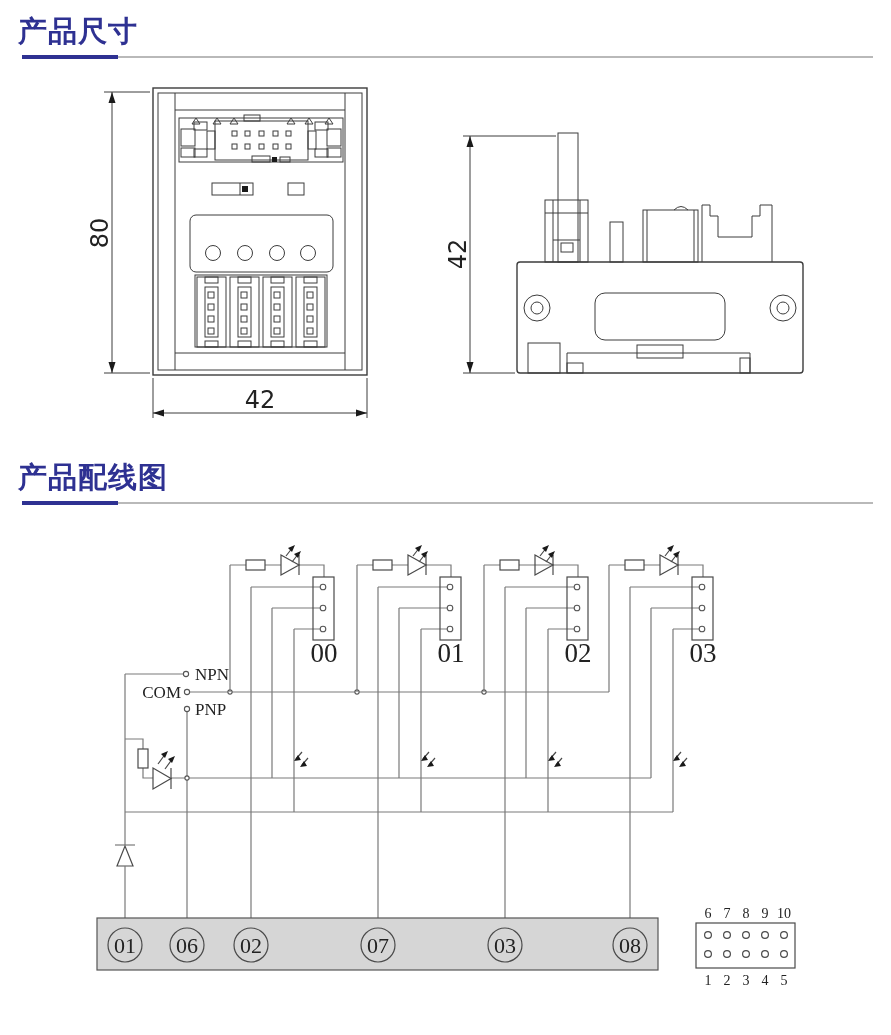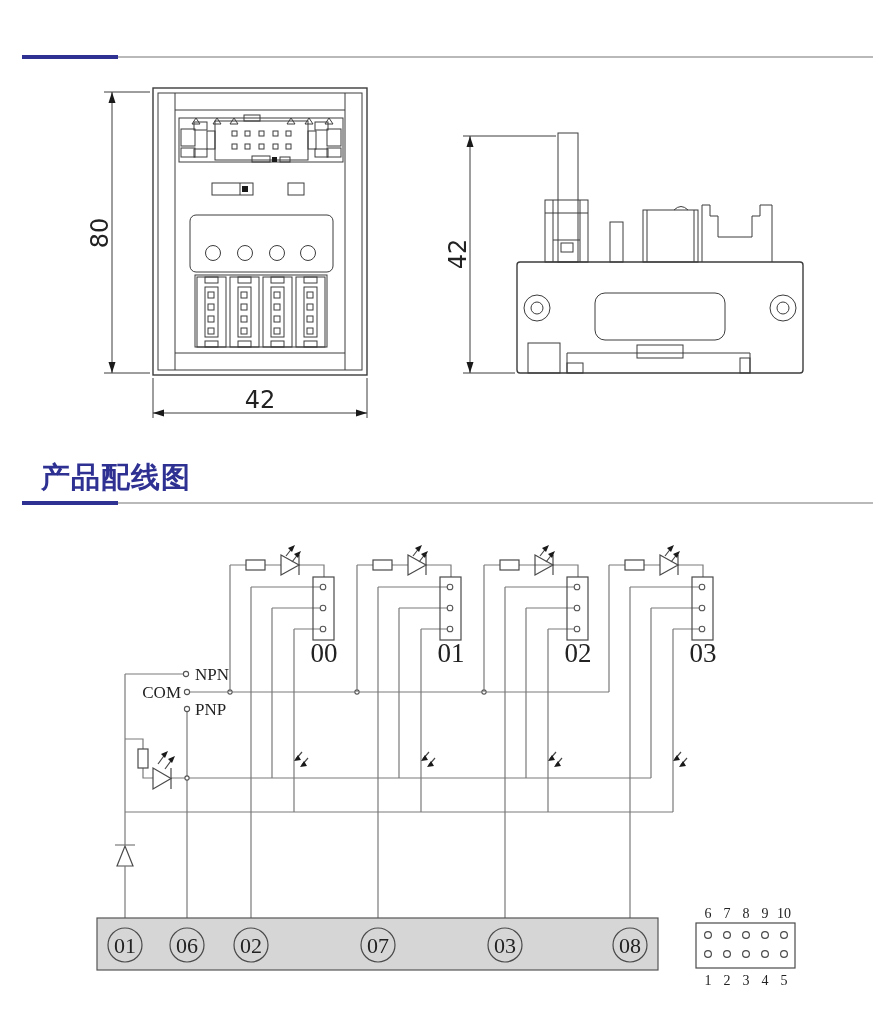--- a/index.html
+++ b/index.html
@@ -17,24 +17,25 @@
   .wire{stroke:#7a7a7a;stroke-width:1.2;fill:none;}
   .comp{stroke:#4a4a4a;stroke-width:1.2;fill:none;}
   .blk{fill:#1a1a1a;stroke:none;}
   .node{fill:#ffffff;stroke:#555555;stroke-width:1.1;}
 </style>
 </head>
 <body>
 
 <div class="canvas">
 
+  <div class="sec-title" style="top:12px;">产品尺寸</div>
   <div class="rule-accent" style="left:22px;top:55px;width:96px;"></div>
   <div class="rule-gray" style="left:118px;top:56px;width:755px;"></div>
 
-  <div class="sec-title" style="top:458px;margin-left:23px;">产品配线图</div>
+  <div class="sec-title" style="top:458px;">产品配线图</div>
   <div class="rule-accent" style="left:22px;top:501px;width:96px;"></div>
   <div class="rule-gray" style="left:118px;top:502px;width:755px;"></div>
 
   <svg width="891" height="1035" viewBox="0 0 891 1035">
 
     <g>
 
       <rect class="med" x="153" y="88" width="214" height="287"></rect>
       <rect class="thin" x="158" y="93" width="204" height="277"></rect>
       <path class="thin" d="M175,93 V370 M345,93 V370 M175,110 H345 M175,353 H345"></path>

